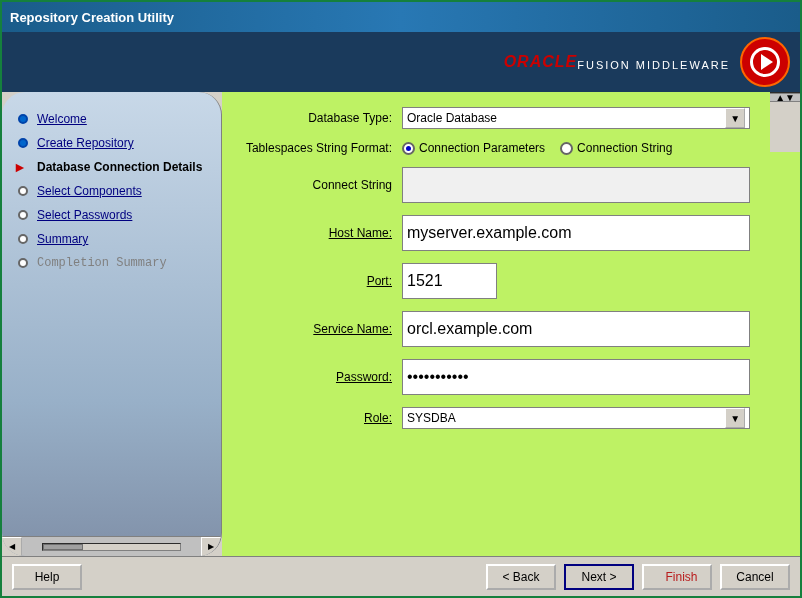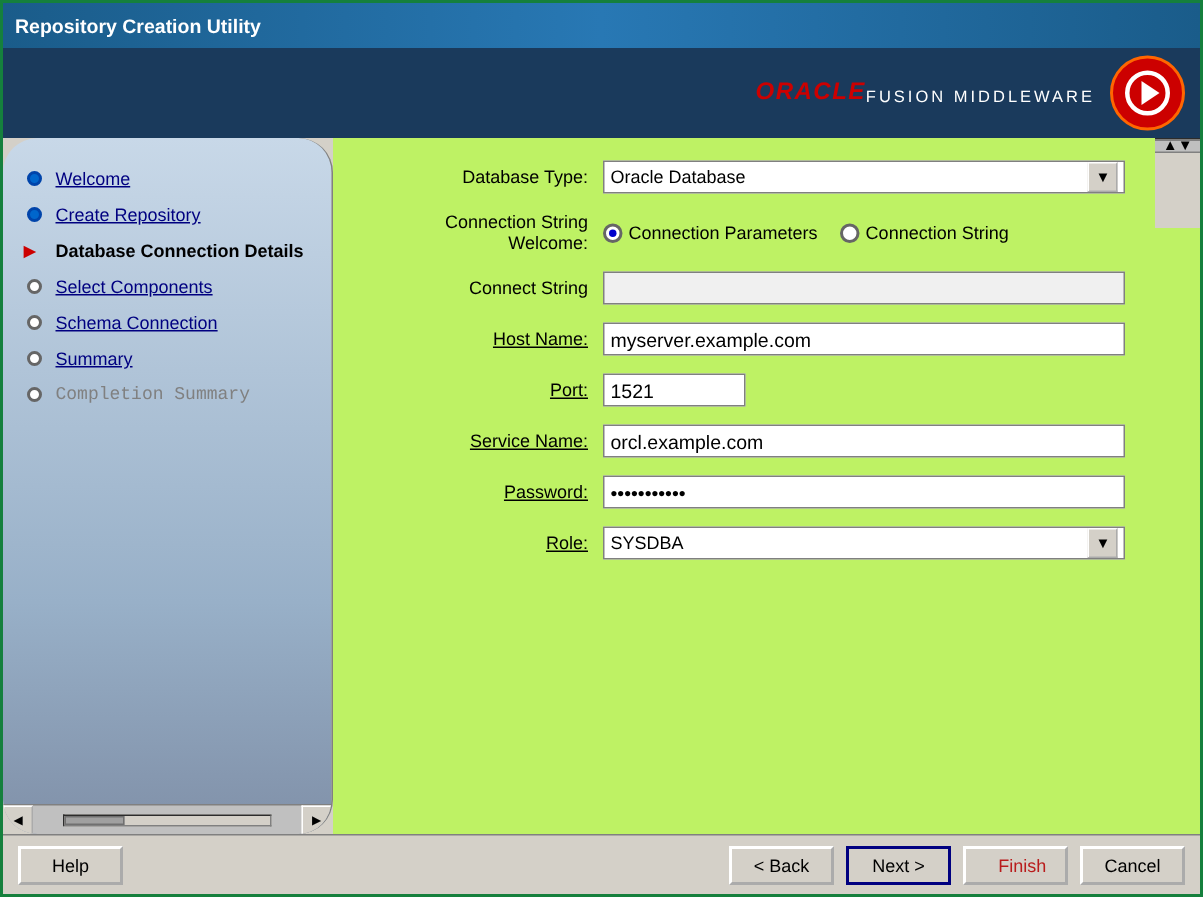--- a/index.html
+++ b/index.html
@@ -55,21 +55,21 @@
     .select-arrow { width: 20px; height: 20px; background: #d4d0c8; border: 1px outset #ffffff; display: flex; align-items: center; justify-content: center; font-size: 10px; cursor: pointer; }
 
     
     .radio-group { display: flex; align-items: center; gap: 15px; }
     .radio-item { display: flex; align-items: center; gap: 4px; cursor: pointer; }
     .radio-input { width: 13px; height: 13px; border-radius: 50%; border: 2px solid #666; background: white; display: flex; align-items: center; justify-content: center; }
     .radio-input.checked::after { content: ''; width: 5px; height: 5px; border-radius: 50%; background: #0000cc; }
     .radio-label { font-size: 12px; }
 
     
-    .text-input { width: 100%; height: 22px; border: 1px solid #808080; background: #f0f0f0; padding: 2px 4px; font-size: 13px; color: #808080; }
+    .text-input { width: 100%; height: 36px; border: 1px solid #808080; background: #f0f0f0; padding: 2px 4px; font-size: 16px; color: #808080; }
     .text-input.enabled { background: white; color: #000; }
 
     
     .footer { height: 40px; background: #d4d0c8; border-top: 1px solid #808080; display: flex; align-items: center; justify-content: space-between; padding: 0 10px; flex-shrink: 0; }
     .footer-left { display: flex; gap: 8px; }
     .footer-right { display: flex; gap: 8px; }
     .btn { height: 26px; min-width: 70px; background: #d4d0c8; border: 2px outset #ffffff; padding: 0 12px; font-size: 12px; cursor: pointer; display: flex; align-items: center; justify-content: center; }
     .btn.disabled { color: #b91c1c; cursor: default; padding-left: 21px; }
     .btn.default { border: 2px solid #000080; }
 
@@ -126,21 +126,21 @@
           <div class="bullet">
               <div class="bullet-circle"></div>
             </div>
           <span>Select Components</span>
         </div>
 
         <div class="sidebar-item">
           <div class="bullet">
               <div class="bullet-circle"></div>
             </div>
-          <span>Schema Connection</span>
+          <span>Select Passwords</span>
         </div>
 
 
         <div class="sidebar-item">
           <div class="bullet">
               <div class="bullet-circle"></div>
             </div>
           <span>Summary</span>
         </div>
 
@@ -169,21 +169,21 @@
           <div class="form-label">Database Type:</div>
           <div class="form-control">
             <div class="select-box">
               <span class="select-box-text">Oracle Database</span>
               <div class="select-arrow">▼</div>
             </div>
           </div>
         </div>
 
         <div class="form-row">
-          <div class="form-label">Connection String Welcome:</div>
+          <div class="form-label">Tablespaces String Format:</div>
           <div class="form-control">
             <div class="radio-group">
               <div class="radio-item">
                 <div class="radio-input checked"></div>
                 <span class="radio-label">Connection Parameters</span>
               </div>
               <div class="radio-item">
                 <div class="radio-input"></div>
                 <span class="radio-label">Connection String</span>
               </div>

